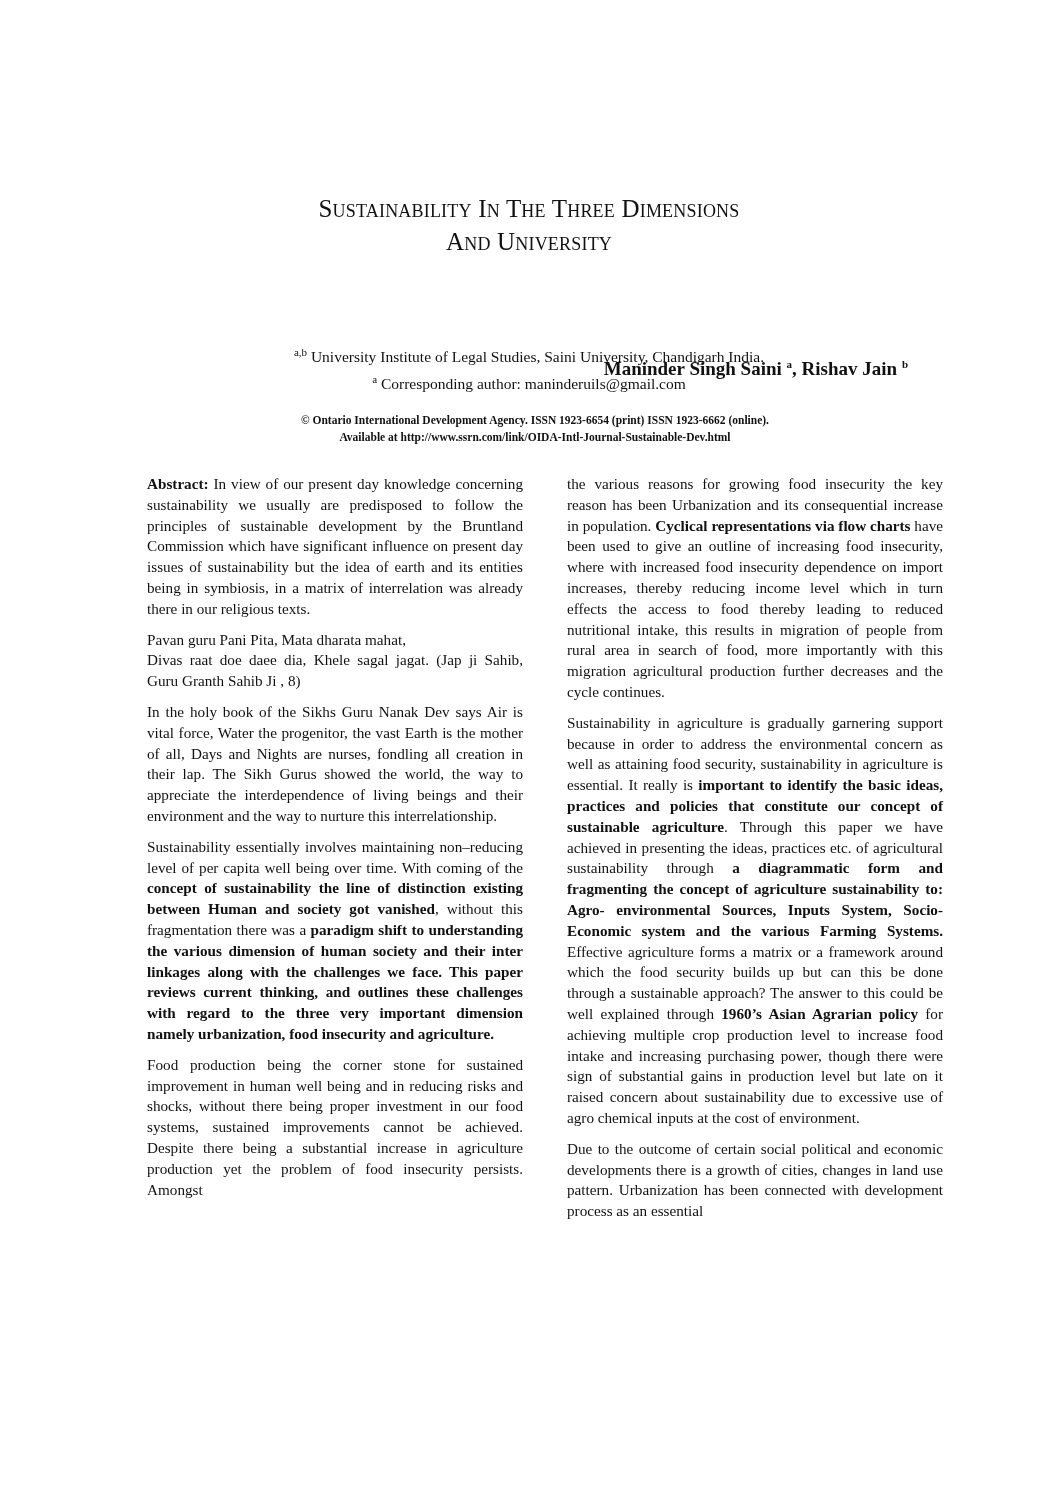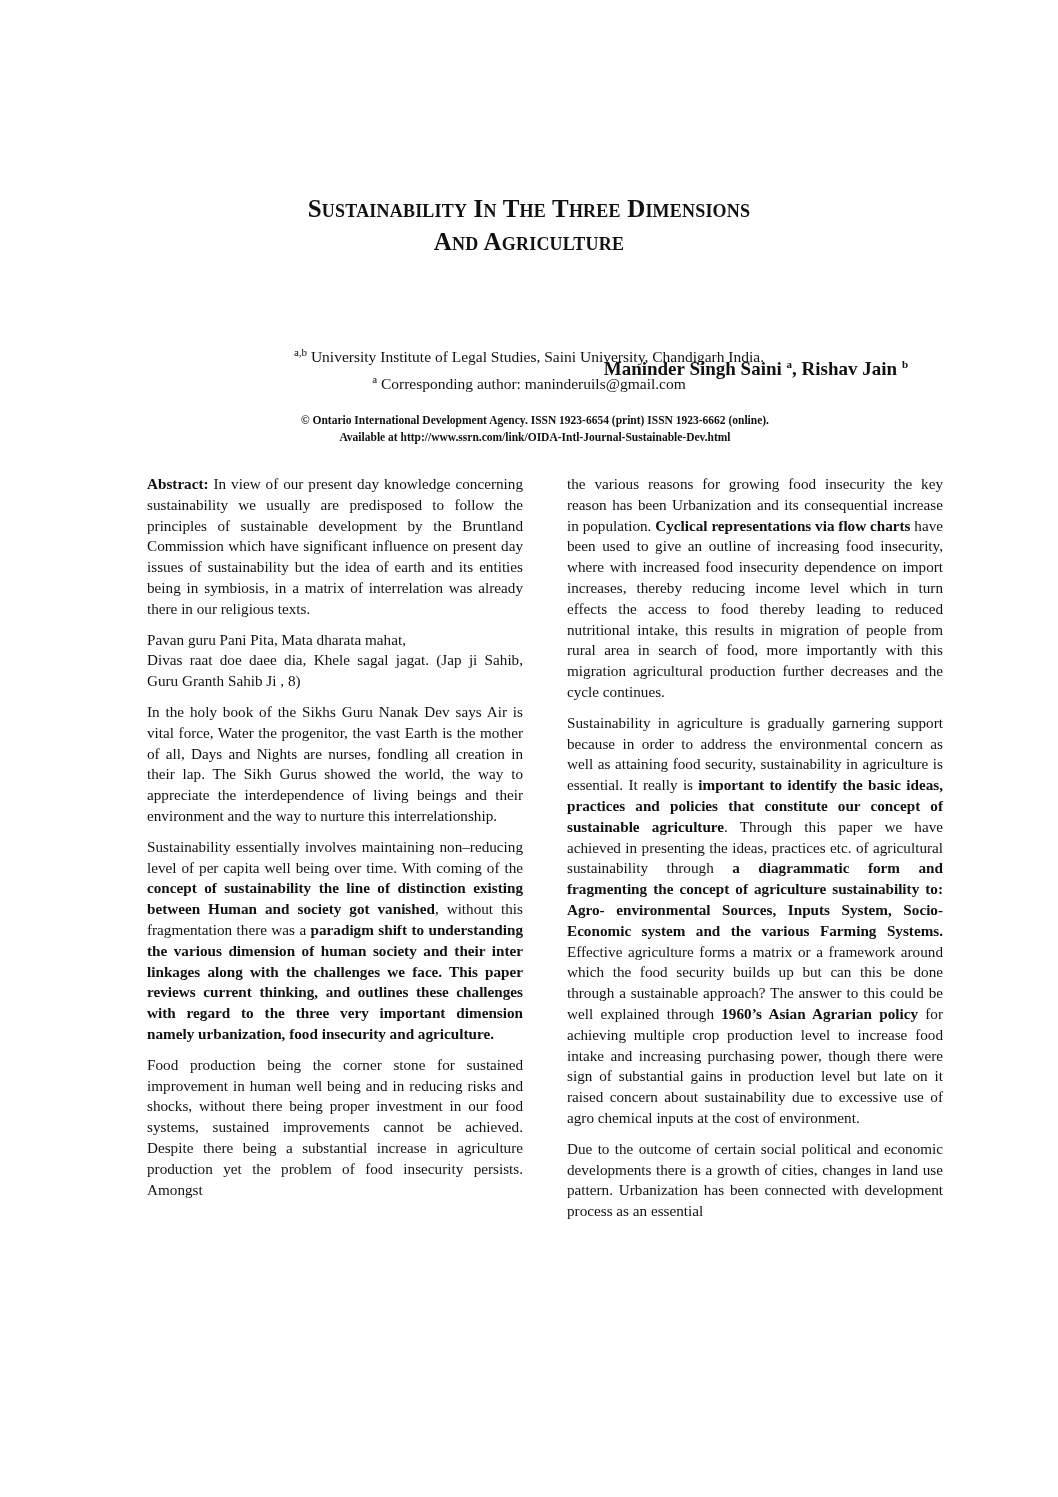--- a/index.html
+++ b/index.html
@@ -1,36 +1,36 @@
 <!DOCTYPE html>
 <html><head>
 <meta charset="utf-8">
 <style>
   html, body { margin: 0; padding: 0; background: #ffffff; }
   body { width: 1058px; height: 1497px; position: relative; overflow: hidden; color: #111; font-family: "Liberation Serif", "DejaVu Serif", serif; }
-  .title { position: absolute; left: 150px; width: 758px; top: 192px; text-align: center; font-weight: bold; font-size: 25px; line-height: 33px; font-variant: small-caps; letter-spacing: 0.2px; }
+  .title { position: absolute; left: 150px; width: 758px; top: 192px; text-align: center; font-weight: normal; font-size: 25px; line-height: 33px; font-variant: small-caps; letter-spacing: 0.2px; }
   .title span { display: block; }
   .authors { position: absolute; left: 150px; width: 758px; top: 313px; text-align: right; font-weight: bold; font-size: 19px; margin-top: 45px; }
   .authors sup { font-size: 11px; }
   .affil { position: absolute; left: 150px; width: 758px; top: 341px; text-align: center; font-size: 15.5px; line-height: 22px; }
   .affil sup { font-size: 11px; }
   .copyright { position: absolute; left: 156px; width: 758px; top: 412px; text-align: center; font-size: 11.5px; line-height: 17px; font-weight: bold; }
   .col { position: absolute; top: 474px; width: 376px; font-size: 15.2px; line-height: 20.8px; text-align: justify; margin-left: 24px; }
   .col-left { left: 123px; }
   .col-right { left: 543px; }
   .col p { margin: 0 0 10px 0; }
   .col p.tight { margin-bottom: 0; }
   b { font-weight: bold; }
 </style>
 </head>
 <body>
 
 <h1 class="title" style="margin:0;">
   <span>Sustainability In The Three Dimensions</span>
-  <span>And Agriculture</span>
+  <span>And University</span>
 </h1>
 
 <div class="authors">
   <span>Maninder Singh Saini</span>
   <sup>a</sup><span>, </span><span>Rishav Jain</span>
   <sup>b</sup>
 </div>
 
 <div class="affil">
   <div><sup>a,b</sup><span> University Institute of Legal Studies, Saini University, Chandigarh India.</span></div>

